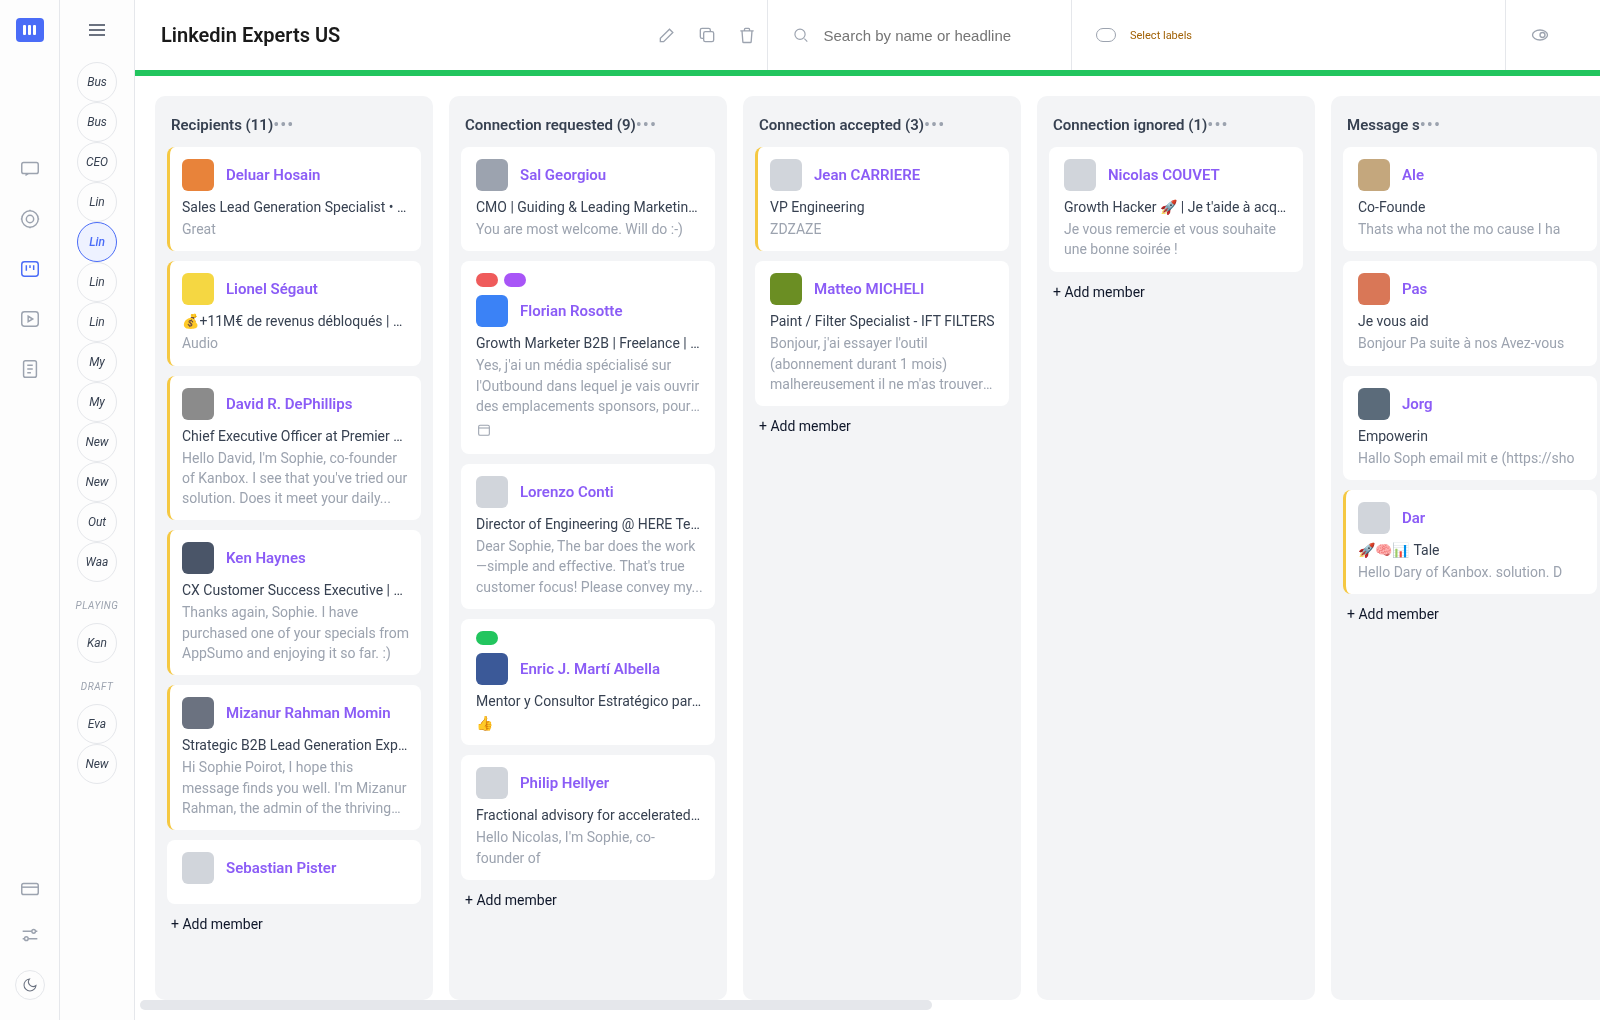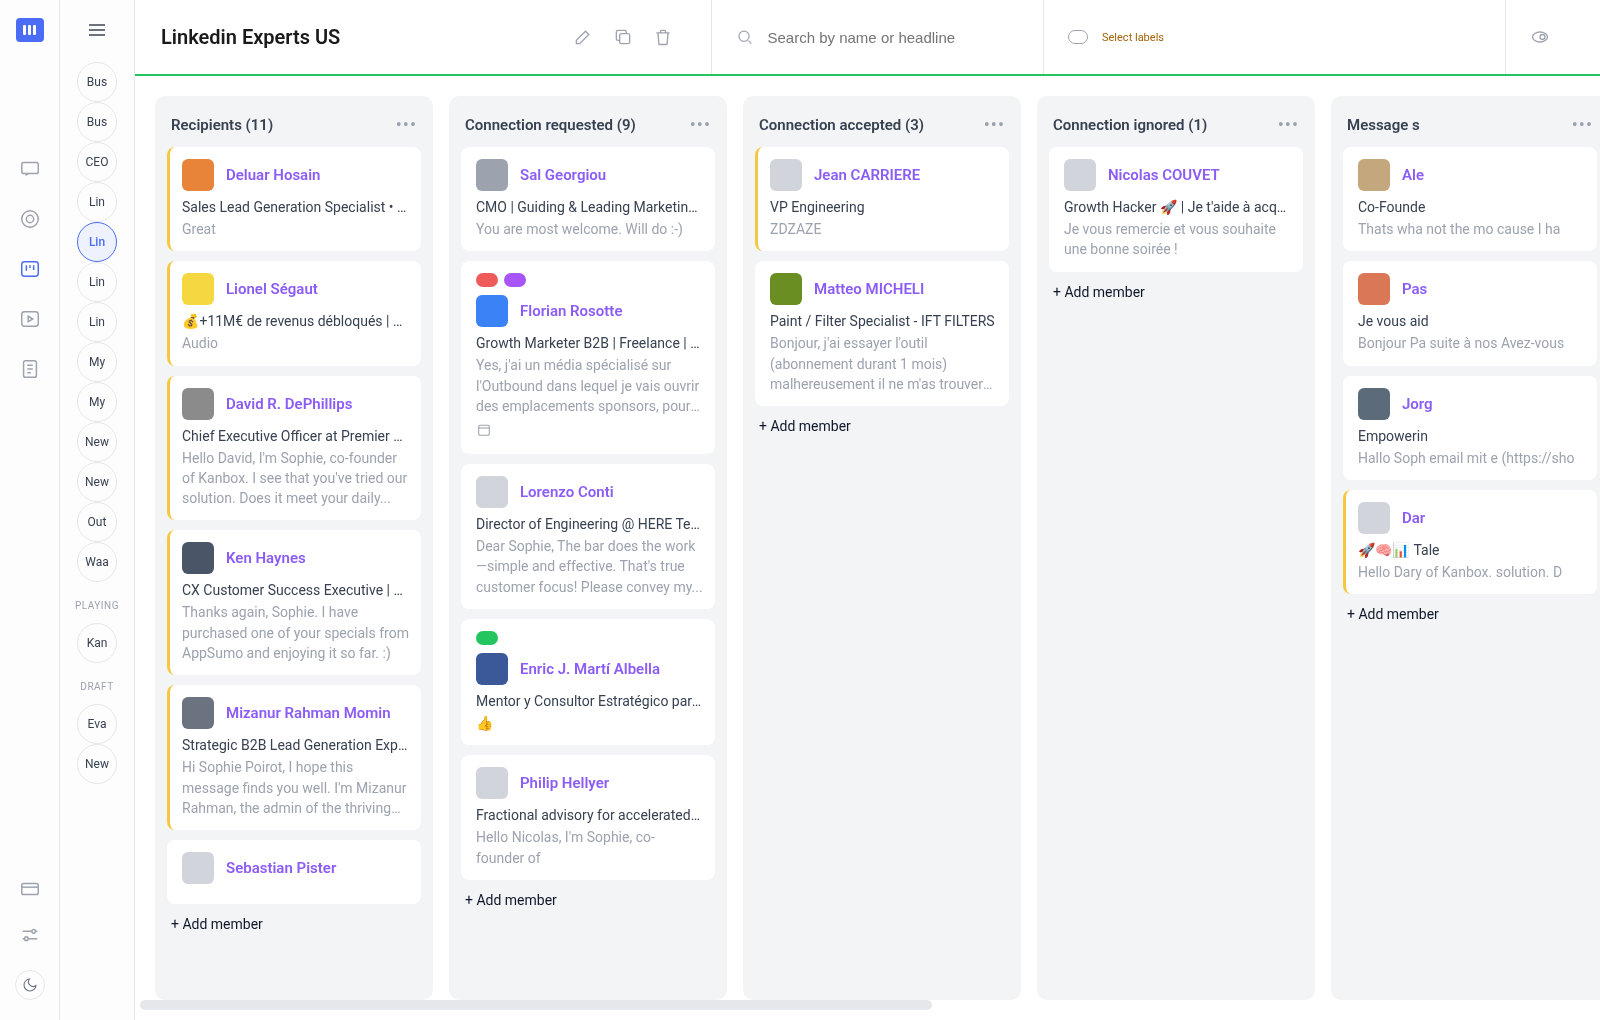--- a/index.html
+++ b/index.html
@@ -5,39 +5,39 @@
 * { box-sizing: border-box; margin: 0; padding: 0; }
 body { font-family: -apple-system, BlinkMacSystemFont, "Segoe UI", Roboto, sans-serif; background: #fff; color: #1a1a1a; height: 1020px; width: 1600px; overflow: hidden; }
 .app { display: flex; height: 100%; }
 .rail { width: 60px; border-right: 1px solid #e5e7eb; display: flex; flex-direction: column; align-items: center; padding-top: 18px; gap: 28px; background: #fdfdfd; }
 .logo { width: 28px; height: 24px; background: #4a6cf7; border-radius: 4px; position: relative; display:flex; gap:2px; align-items:center; justify-content:center; padding:0 4px;}
 .logo span { width:3px; height:10px; background:#fff; border-radius:1px;}
 .rail-icon { width: 22px; height: 22px; stroke: #9ca3af; fill: none; stroke-width: 1.6; cursor: pointer; }
 .rail-icon.active { stroke: #4a6cf7; }
 .rail-bottom { margin-top: auto; margin-bottom: 20px; display:flex; flex-direction:column; align-items:center; gap:24px;}
 .moon { width:30px; height:30px; border:1px solid #e5e7eb; border-radius:50%; display:flex; align-items:center; justify-content:center; cursor:pointer;}
-.sidebar { width: 75px; border-right: 1px solid #e5e7eb; padding: 18px 0; display:flex; flex-direction:column; align-items:center; gap:10px; overflow-y:auto; background:#fdfdfd;}
+.sidebar { width: 75px; border-right: 1px solid #e5e7eb; padding: 18px 0; display:flex; flex-direction:column; align-items:center; gap:10px; overflow-y:auto; background:#fdfdfd;font-style:italic;}
 .menu-icon { width:24px; height:24px; stroke:#6b7280; fill:none; margin-bottom:10px; cursor:pointer;}
 .chip { width:40px; height:40px; border:1px solid #e5e7eb; border-radius:50%; display:flex; align-items:center; justify-content:center; font-size:12px; color:#374151; cursor:pointer; flex-shrink:0;}
 .chip.active { border-color:#4a6cf7; background:#eef2ff; color:#4a6cf7; font-weight:500;}
 .section-label { font-size:10px; letter-spacing:0.5px; color:#9ca3af; margin:8px 0 2px;}
 .main { flex:1; display:flex; flex-direction:column; overflow:hidden;}
-.header { height:76px; border-bottom:2px solid #22c55e; display:flex; align-items:center; padding:0 26px; gap:32px;}
+.header { height:76px; border-bottom:6px solid #22c55e; display:flex; align-items:center; padding:0 26px; gap:4px;}
 .title { font-size:20px; font-weight:600; }
 .hdr-actions { display:flex; gap:20px; margin-left:auto; margin-right:6px;}
 .hdr-icon { width:20px; height:20px; stroke:#9ca3af; fill:none; stroke-width:1.6; cursor:pointer;}
 .search-box { border-left:1px solid #e5e7eb; height:100%; display:flex; align-items:center; padding:0 24px; width:300px; gap:14px;}
 .search-box input { border:none; outline:none; font-size:15px; width:100%; color:#374151;}
 .label-box { border-left:1px solid #e5e7eb; height:100%; display:flex; align-items:center; padding:16px 24px; width:430px; gap:14px; color:#a16207; font-size:11px;}
 .tag-icon { width:20px; height:14px; border:1.5px solid #9ca3af; border-radius:8px;}
 .eye-box { border-left:1px solid #e5e7eb; height:100%; display:flex; align-items:center; padding:0 24px;}
 .board { flex:1; overflow:auto; padding:20px 0 20px 20px;}
 .columns { display:flex; gap:16px; height:100%;}
 .col { width:278px; flex-shrink:0; background:#f3f4f6; border-radius:10px; padding:12px; display:flex; flex-direction:column; max-height:100%;}
-.col-hdr { display:flex; align-items:center; justify-content:space-between; padding:6px 4px 12px;}
+.col-hdr { display:flex; align-items:center; justify-content:flex-start; padding:6px 4px 12px;}
 .col-title { font-size:15px; font-weight:600; color:#374151;}
 .dots { color:#9ca3af; font-size:18px; cursor:pointer; letter-spacing:1px;}
 .cards { overflow-y:auto; display:flex; flex-direction:column; gap:10px;}
 .cards::-webkit-scrollbar { width:4px;}
 .cards::-webkit-scrollbar-thumb { background:#d1d5db; border-radius:2px;}
 .card { background:#fff; border-radius:8px; padding:12px; border-left:3px solid transparent; cursor:pointer;}
 .card.yellow { border-left-color:#f5c842;}
 .card-hdr { display:flex; align-items:center; gap:12px; margin-bottom:8px;}
 .avatar { width:32px; height:32px; border-radius:6px; background:#d1d5db; flex-shrink:0; display:flex; align-items:center; justify-content:center; overflow:hidden;}
 .name { font-weight:600; font-size:15px; color:#8b5cf6;}

